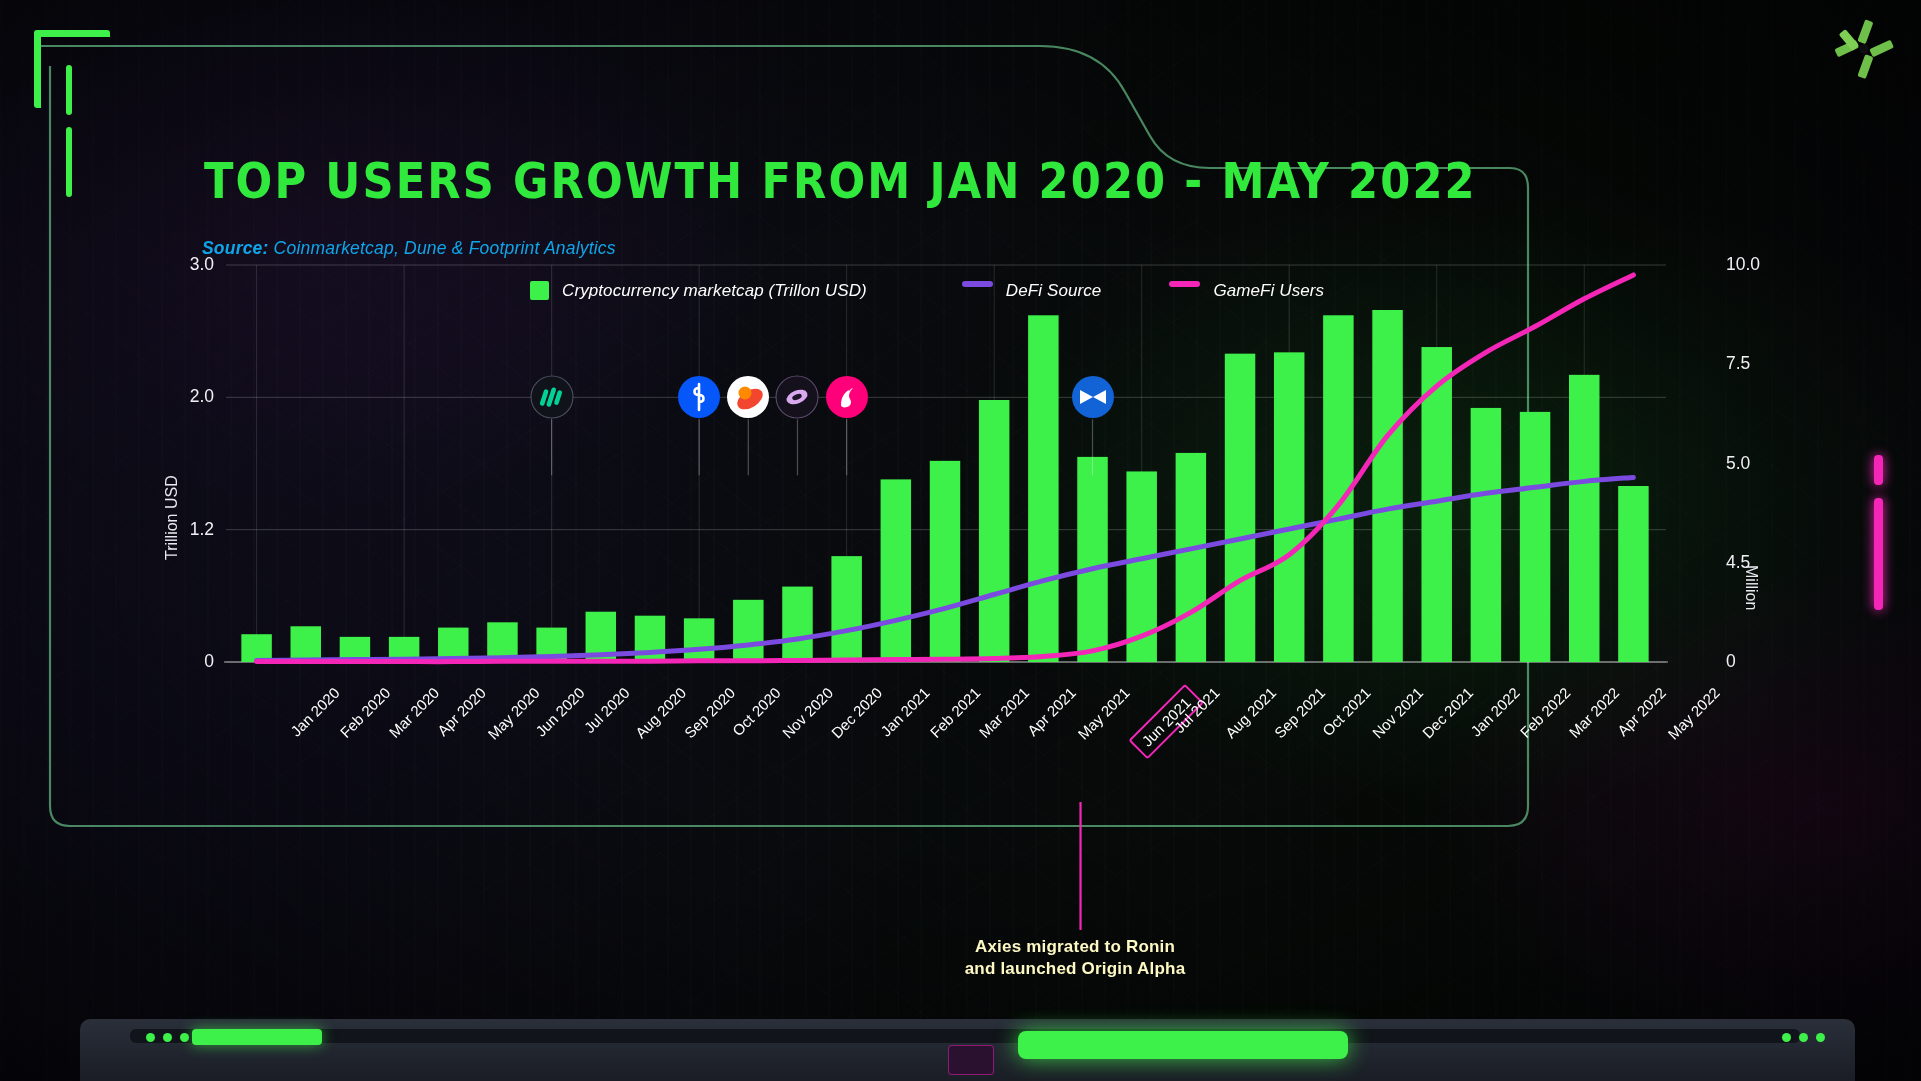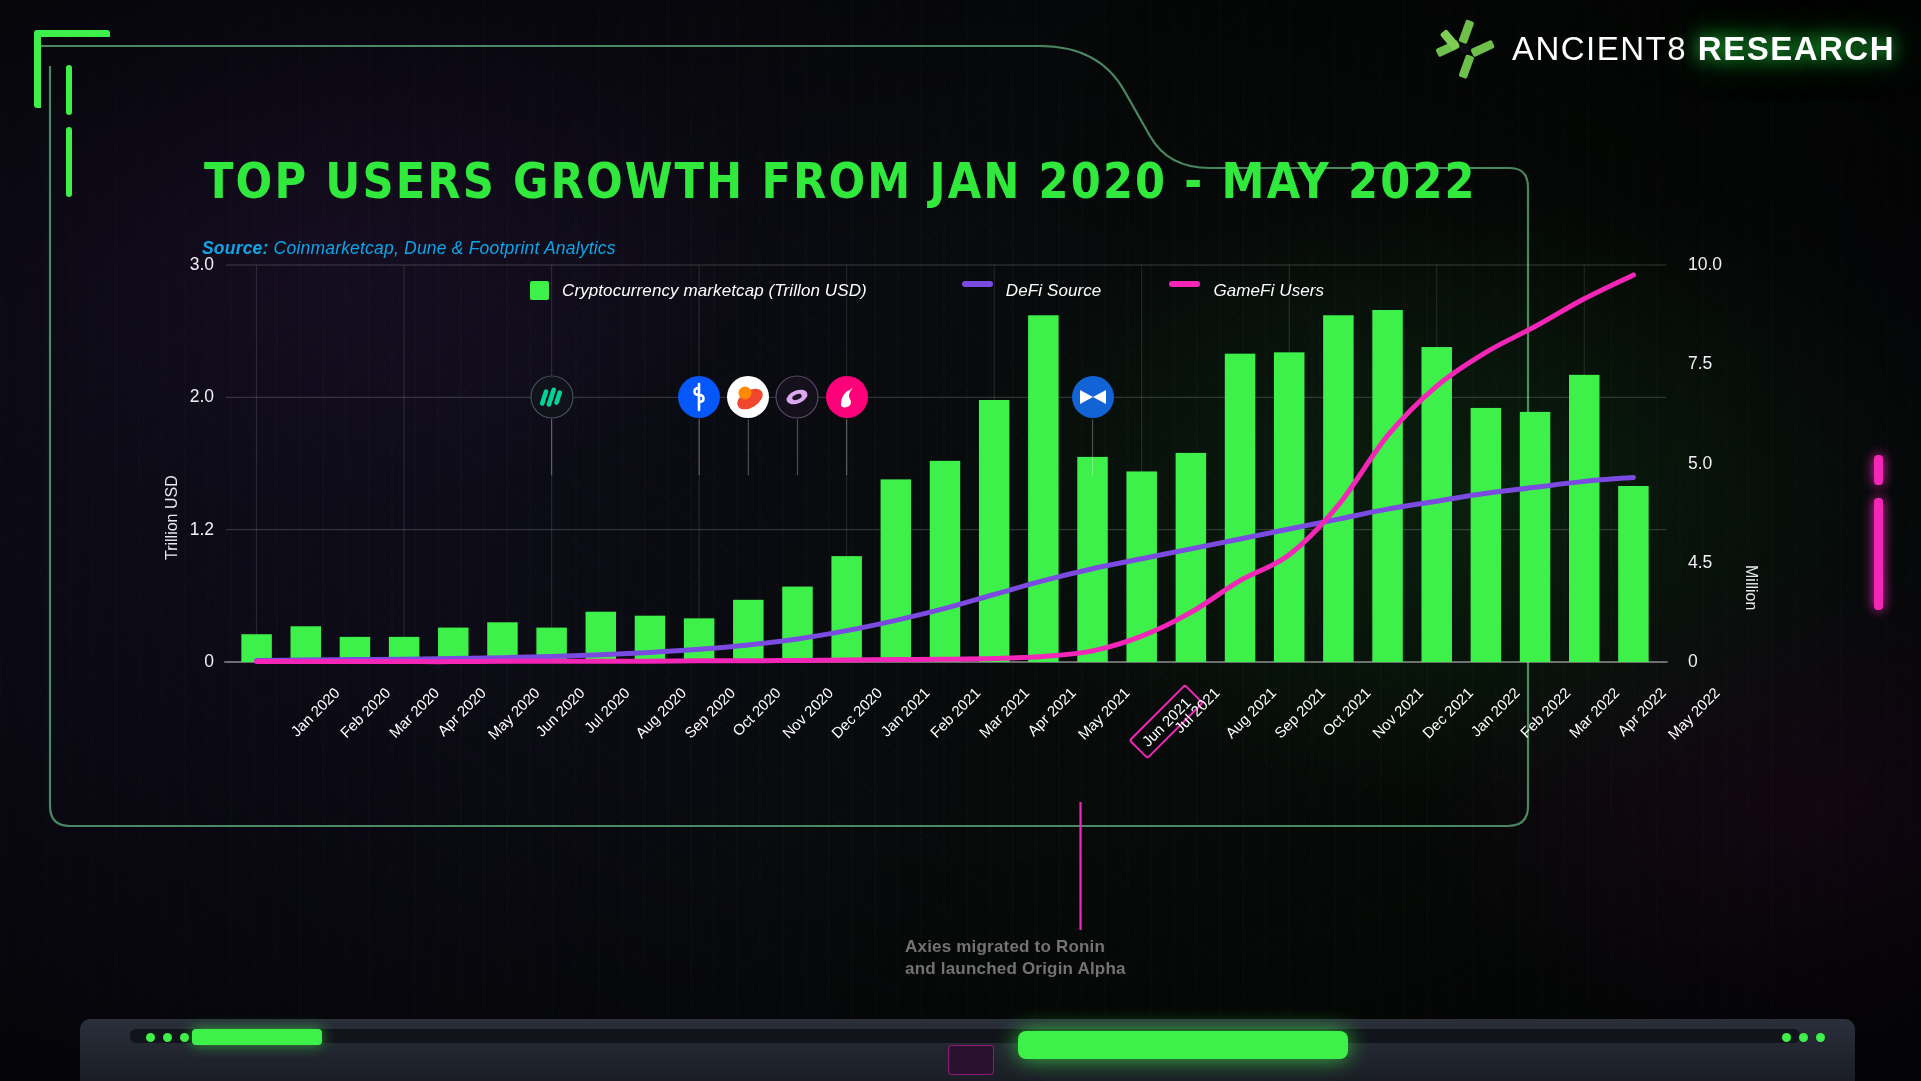--- a/index.html
+++ b/index.html
@@ -114,35 +114,35 @@
     position:absolute; left:163px; top:560px;
     font-size:16px; color:#e8e8ef;
     transform:rotate(-90deg); transform-origin:left top; white-space:nowrap;
   }
   .axis-label-right {
     position:absolute; left:1760px; top:565px;
     font-size:16px; color:#e8e8ef;
     transform:rotate(90deg); transform-origin:left top; white-space:nowrap;
   }
   .ytick-l { position:absolute; font-size:17.5px; color:#f0f0f5; text-align:right; width:60px; }
-  .ytick-r { position:absolute; font-size:17.5px; color:#f0f0f5; text-align:left; width:70px; }
+  .ytick-r { position:absolute; font-size:17.5px; color:#f0f0f5; text-align:left; width:70px;margin-left:38px; }
 
   .xtick {
     position:absolute; font-size:15px; color:#ffffff;
     transform:rotate(-45deg); transform-origin:right top;
     white-space:nowrap; text-align:right;
   }
   .xtick.hl {
     border:2.5px solid #f426b8; padding:3px 7px; border-radius:3px;
     color:#ffffff;
   }
 
   .annotation {
     position:absolute; left:905px; top:936px; width:340px;
-    text-align:left; color:#737373; font-weight:700;
+    text-align:center; color:#fef9c3; font-weight:700;
     font-size:17px; line-height:1.28; letter-spacing:.2px;
   }
 
   .tok {
     position:absolute; width:44px; height:44px; border-radius:50%;
     display:flex; align-items:center; justify-content:center;
     overflow:hidden;
   }
 
   
@@ -194,23 +194,20 @@
   <svg class="brand-logo" viewBox="0 0 64 64">
     <g stroke-linecap="round">
       <rect x="29" y="2" width="9" height="24" rx="2" fill="#6fc04a" transform="rotate(20 33 14)"></rect>
       <rect x="29" y="38" width="9" height="24" rx="2" fill="#6fc04a" transform="rotate(20 33 50)"></rect>
       <rect x="2" y="27" width="24" height="9" rx="2" fill="#6fc04a" transform="rotate(-25 14 31)"></rect>
       <rect x="38" y="27" width="24" height="9" rx="2" fill="#6fc04a" transform="rotate(-25 50 31)"></rect>
       <rect x="12" y="12" width="9" height="22" rx="2" fill="#7fcf55" transform="rotate(-40 16 23)"></rect>
       <circle cx="32" cy="32" r="5" fill="#0d0d12"></circle>
     </g>
   </svg>
-  <div class="brand-text">
-    <span class="b-ancient">ANCIENT8</span><span> </span><span class="b-research">RESEARCH</span>
-  </div>
 </div>
 
 <div class="title">TOP USERS GROWTH FROM JAN 2020 - MAY 2022</div>
 <div class="source"><b>Source:</b><span> Coinmarketcap, Dune &amp; Footprint Analytics</span></div>
 
 <div class="legend">
   <div class="legend-item">
     <span class="lg-swatch"></span>
     <span class="lg-label">Cryptocurrency marketcap (Trillon USD)</span>
   </div>

